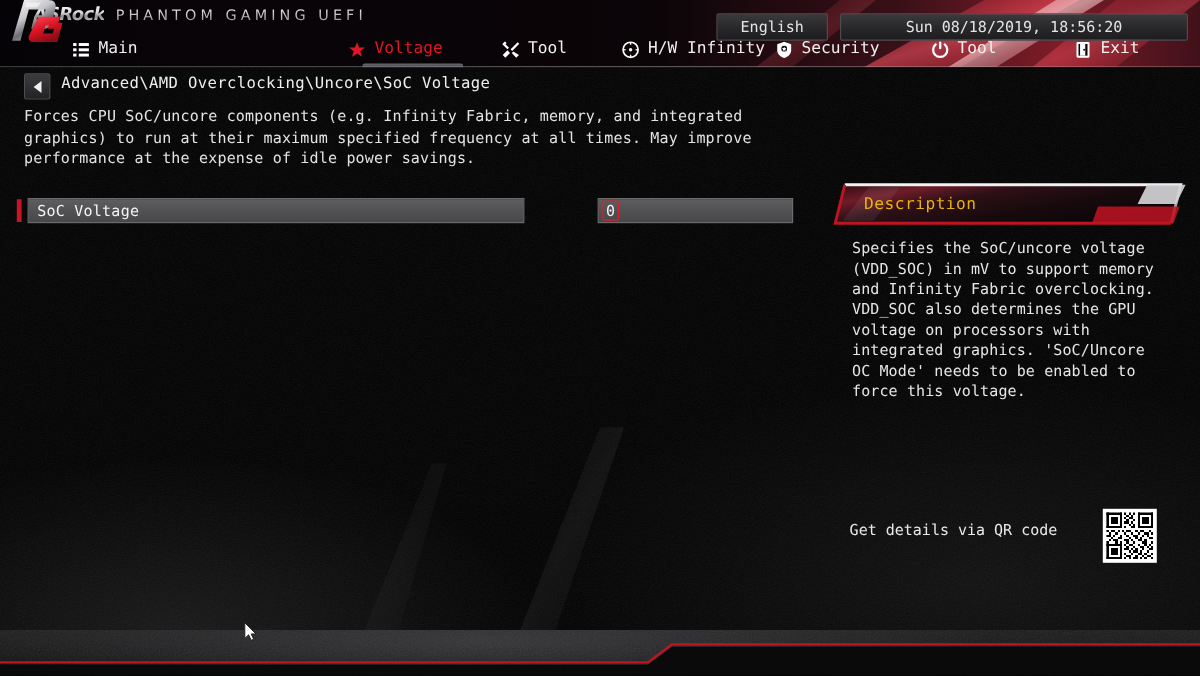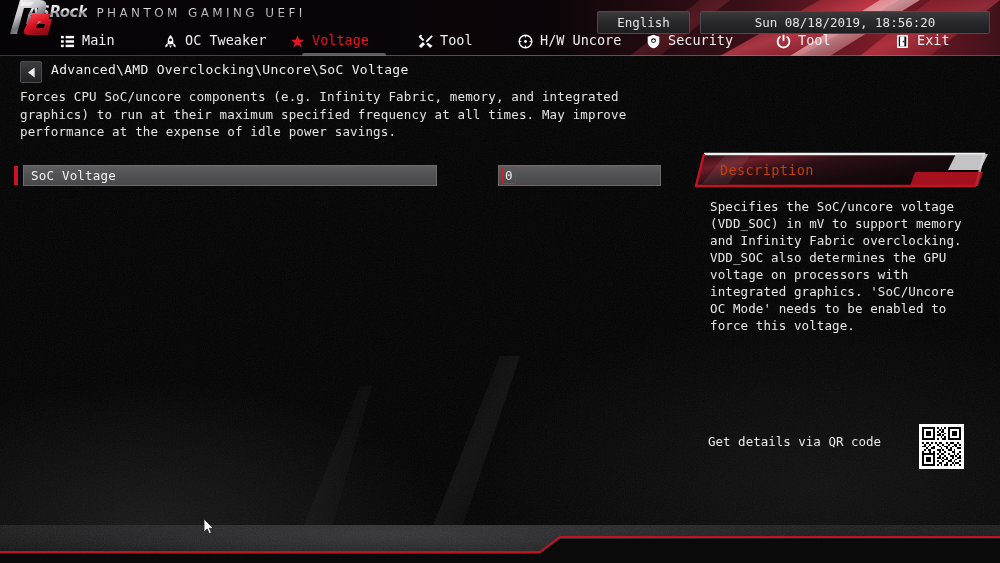--- a/index.html
+++ b/index.html
@@ -144,21 +144,21 @@
     font-size:12.5px; color:#f2f2f2; line-height:15px;
   }
 
   
   .desc-panel {
     position:absolute; left:694px; top:150px; width:296px; height:200px; z-index:8;
   }
   .desc-banner { position:absolute; left:0; top:0; width:296px; height:42px; }
   .desc-title {
     position:absolute; left:26px; top:12px;
-    font-size:13.5px; color:#c2410c; letter-spacing:.4px;
+    font-size:13.5px; color:#eab308; letter-spacing:.4px;
   }
   .desc-body {
     position:absolute; left:16px; top:48px; width:262px;
     font-size:12.5px; line-height:17px; color:#e6e6e6; letter-spacing:.1px;
   }
 
   
   .qr-block { position:absolute; left:694px; top:425px; width:300px; height:55px; z-index:8; }
   .qr-label {
     position:absolute; left:14px; top:9px;
@@ -264,29 +264,20 @@
         <rect x="1" y="2" width="3" height="2.6" fill="#fff"></rect>
           <rect x="6" y="2" width="9" height="2.6" fill="#fff"></rect>
         <rect x="1" y="6.7" width="3" height="2.6" fill="#fff"></rect>
           <rect x="6" y="6.7" width="9" height="2.6" fill="#fff"></rect>
         <rect x="1" y="11.4" width="3" height="2.6" fill="#fff"></rect>
           <rect x="6" y="11.4" width="9" height="2.6" fill="#fff"></rect>
       </svg>
       <span class="nav-label">Main</span>
     </div>
 
-    <div class="nav-item" style="left:163px;">
-      <svg class="nav-icon" viewBox="0 0 16 16">
-        <path d="M8 1c2 2 3 4.4 3 7v3H5V8c0-2.6 1-5 3-7z" fill="#fff"></path>
-        <path d="M5 9.5 2.6 12v2.4L5 12.8zM11 9.5l2.4 2.5v2.4L11 12.8z" fill="#fff"></path>
-        <circle cx="8" cy="6.3" r="1.5" fill="#0a0508"></circle>
-        <path d="M6.6 12.2h2.8L8 15z" fill="#fff"></path>
-      </svg>
-      <span class="nav-label">OC Tweaker</span>
-    </div>
 
     <div class="nav-item active" style="left:290px;">
       <svg class="nav-icon" viewBox="0 0 16 16">
         <path d="M8 1.3 9.9 6h5l-4 3.2 1.6 5L8 11.3 3.5 14.2l1.6-5-4-3.2h5z" fill="#e11624"></path>
       </svg>
       <span class="nav-label">Voltage</span>
       <div class="nav-underline"></div>
     </div>
 
     <div class="nav-item" style="left:418px;">
@@ -301,21 +292,21 @@
 
     <div class="nav-item" style="left:518px;">
       <svg class="nav-icon" viewBox="0 0 16 16">
         <circle cx="8" cy="8" r="6.7" fill="none" stroke="#fff" stroke-width="1.5"></circle>
         <circle cx="8" cy="8" r="1.5" fill="#fff"></circle>
         <rect x="7.4" y="1.4" width="1.2" height="2.2" fill="#fff"></rect>
         <rect x="7.4" y="12.4" width="1.2" height="2.2" fill="#fff"></rect>
         <rect x="1.4" y="7.4" width="2.2" height="1.2" fill="#fff"></rect>
         <rect x="12.4" y="7.4" width="2.2" height="1.2" fill="#fff"></rect>
       </svg>
-      <span class="nav-label">H/W Uncore</span>
+      <span class="nav-label">H/W Infinity</span>
     </div>
 
     <div class="nav-item" style="left:646px;">
       <svg class="nav-icon" viewBox="0 0 16 16">
         <path d="M8 .8 14.2 3v5.2c0 3.6-2.6 6.2-6.2 7-3.6-.8-6.2-3.4-6.2-7V3z" fill="#fff"></path>
         <circle cx="8" cy="7" r="2.6" fill="#0a0508"></circle>
         <path d="M8 5.2 8.6 6.5l1.4.2-1 1 .25 1.4L8 8.45 6.75 9.1 7 7.7l-1-1 1.4-.2z" fill="#fff"></path>
       </svg>
       <span class="nav-label">Security</span>
     </div>

